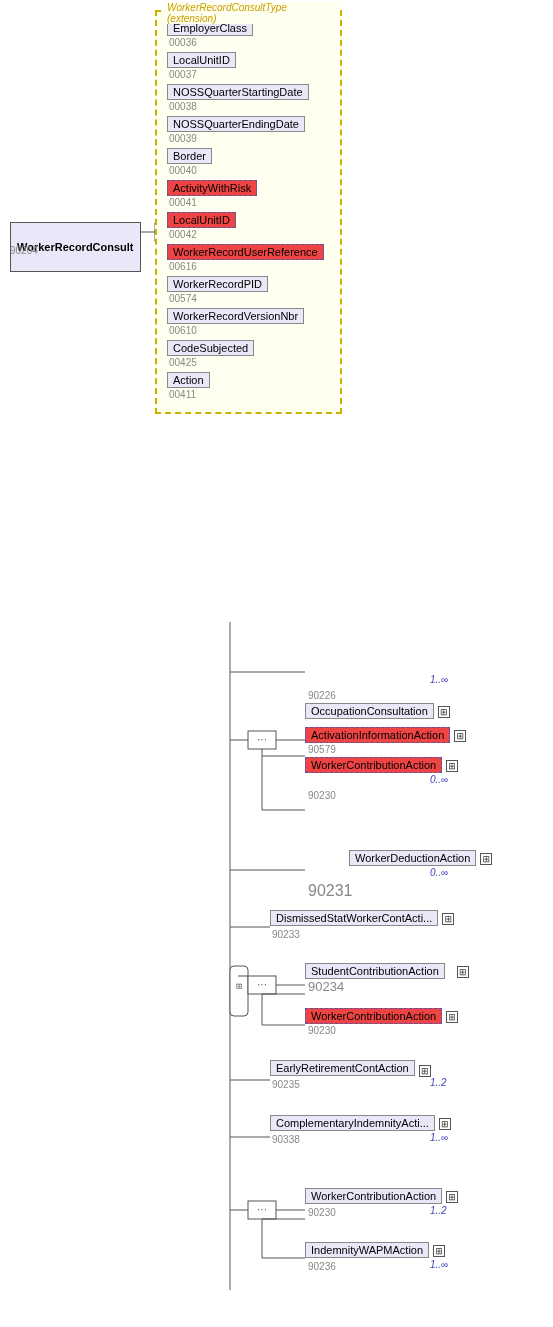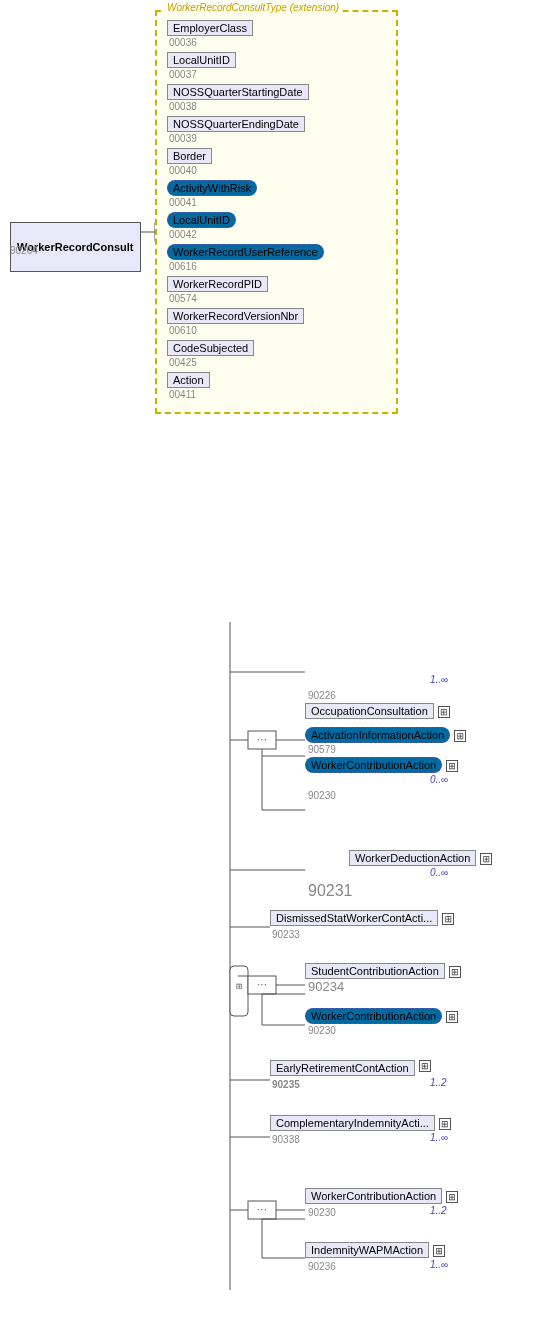--- a/index.html
+++ b/index.html
@@ -18,21 +18,21 @@
       width: 553px;
       min-height: 1327px;
       background: #fff;
     }
 
     
     .extension-box {
       position: absolute;
       top: 10px;
       left: 155px;
-      width: 243px;
+      width: 187px;
       border: 2px dashed #c8b400;
       background: #fffff0;
       padding: 8px 6px 8px 10px;
     }
 
     .extension-title {
       position: absolute;
       top: -10px;
       left: 8px;
       background: #fffff0;
@@ -50,22 +50,21 @@
       padding: 1px 5px;
       font-size: 11px;
       color: #000;
       margin-bottom: 1px;
       white-space: nowrap;
     }
 
     .elem-box.dashed {
       border-style: dashed;
       border-color: #5555aa;
-      background: #0369a1;
-      border-radius: 8px;
+      background: #ef4444;
     }
 
     .elem-code {
       color: #888;
       font-size: 10px;
       display: block;
       margin-bottom: 4px;
       margin-left: 2px;
     }
 
@@ -285,45 +284,45 @@
   </div>
 
   <div style="position:absolute; top:910px; left:270px; display:flex; align-items:center; gap:4px;">
     <span class="elem-box">DismissedStatWorkerContActi...</span>
     <span class="expand-icon">⊞</span>
   </div>
   <div style="position:absolute; top:928px; left:272px;">
     <span style="font-size:10px; color:#888;">90233</span>
   </div>
 
-  <div style="position:absolute; top:963px; left:305px; display:flex; align-items:center; gap:4px;">
+  <div style="position:absolute; top:963px; left:305px; display:flex; align-items:center; gap:12px;">
     <span class="elem-box">StudentContributionAction</span>
     <span class="expand-icon">⊞</span>
   </div>
   <div style="position:absolute; top:979px; left:308px;">
     <span style="font-size:13px; color:#888;">90234</span>
   </div>
 
   <div style="position:absolute; top:1008px; left:305px; display:flex; align-items:center; gap:4px;">
     <span class="elem-box dashed">WorkerContributionAction</span>
     <span class="expand-icon">⊞</span>
   </div>
   <div style="position:absolute; top:1024px; left:308px;">
     <span style="font-size:10px; color:#888;">90230</span>
   </div>
 
-  <div style="position:absolute; top:1060px; left:270px; display:flex; align-items:flex-start; gap:4px;">
+  <div style="position:absolute; top:1060px; left:270px; display:flex; align-items:flex-end; gap:4px;">
     <span class="elem-box">EarlyRetirementContAction</span>
     <span class="expand-icon">⊞</span>
   </div>
   <div style="position:absolute; top:1076px; left:430px;">
     <span style="font-size:10px; color:#4444bb; font-style:italic;">1..2</span>
   </div>
   <div style="position:absolute; top:1078px; left:272px;">
-    <span style="font-size:10px; color:#888;font-weight:bold;">90235</span>
+    <span style="font-size:10px; color:#888;">90235</span>
   </div>
 
   <div style="position:absolute; top:1115px; left:270px; display:flex; align-items:center; gap:4px;">
     <span class="elem-box">ComplementaryIndemnityActi...</span>
     <span class="expand-icon">⊞</span>
   </div>
   <div style="position:absolute; top:1131px; left:430px;">
     <span style="font-size:10px; color:#4444bb; font-style:italic;">1..∞</span>
   </div>
   <div style="position:absolute; top:1133px; left:272px;">

